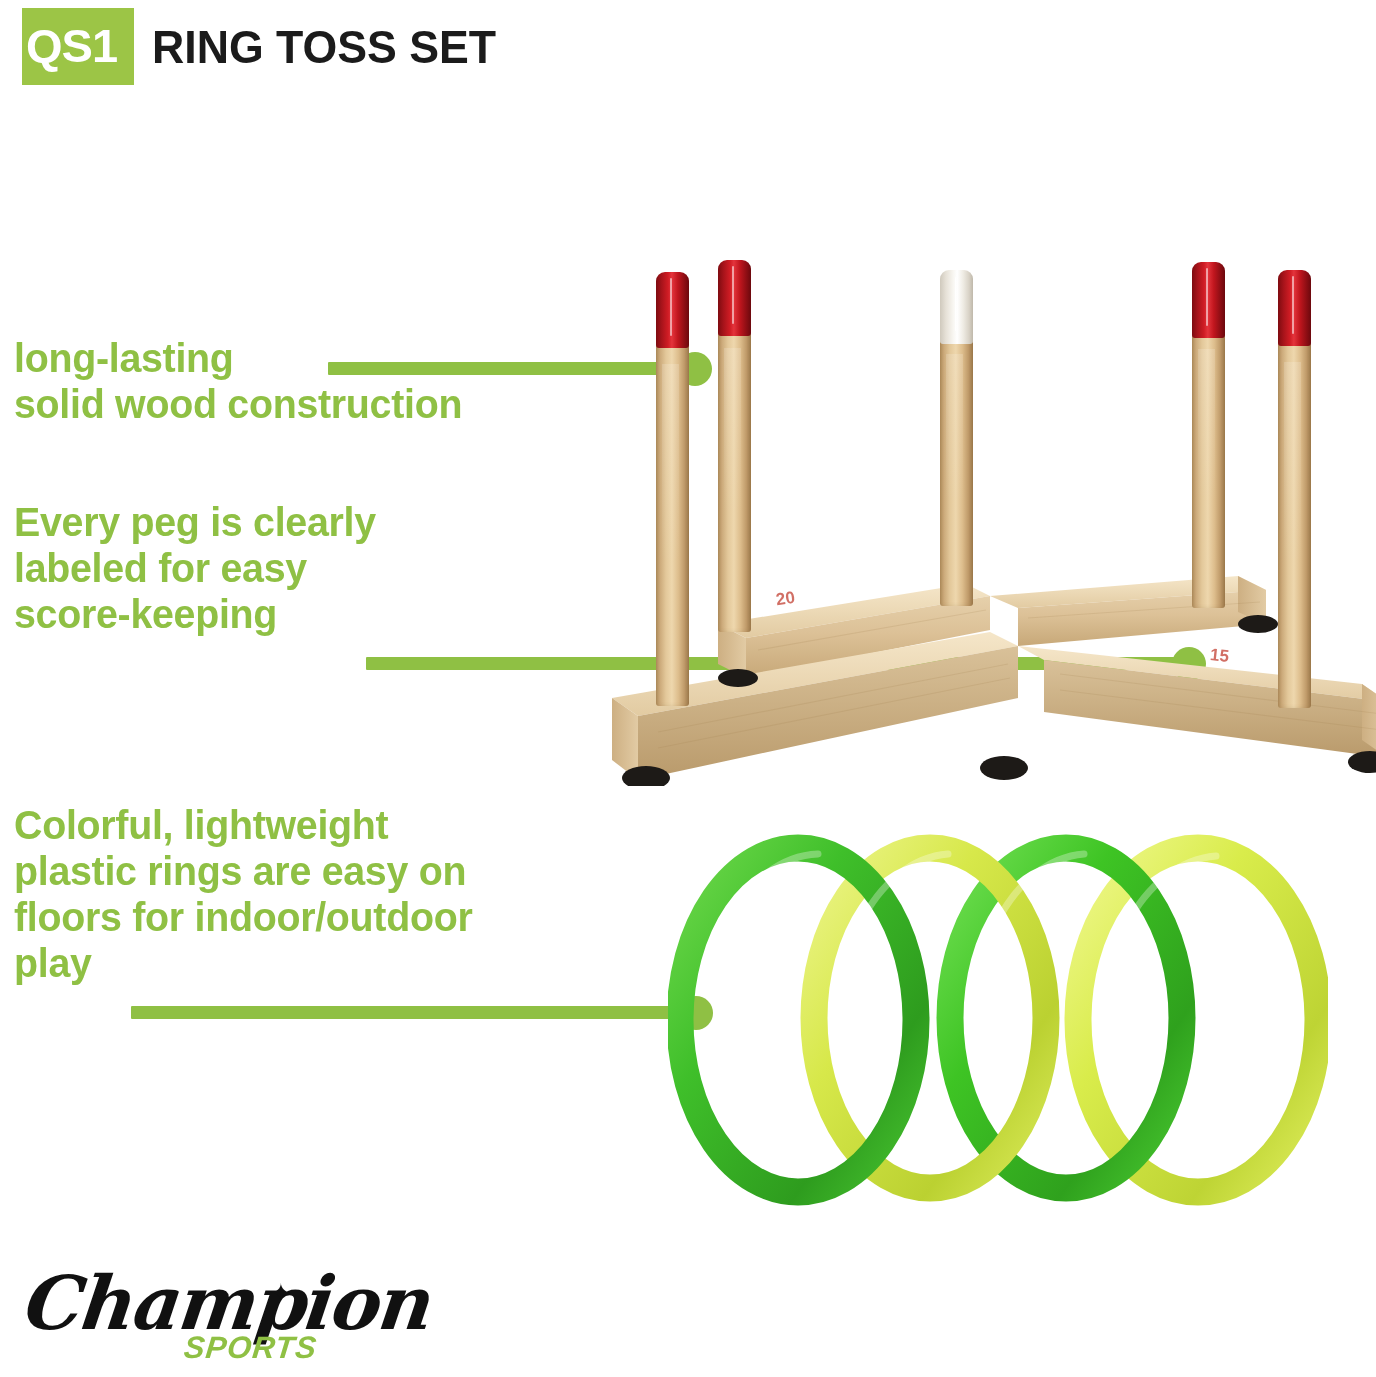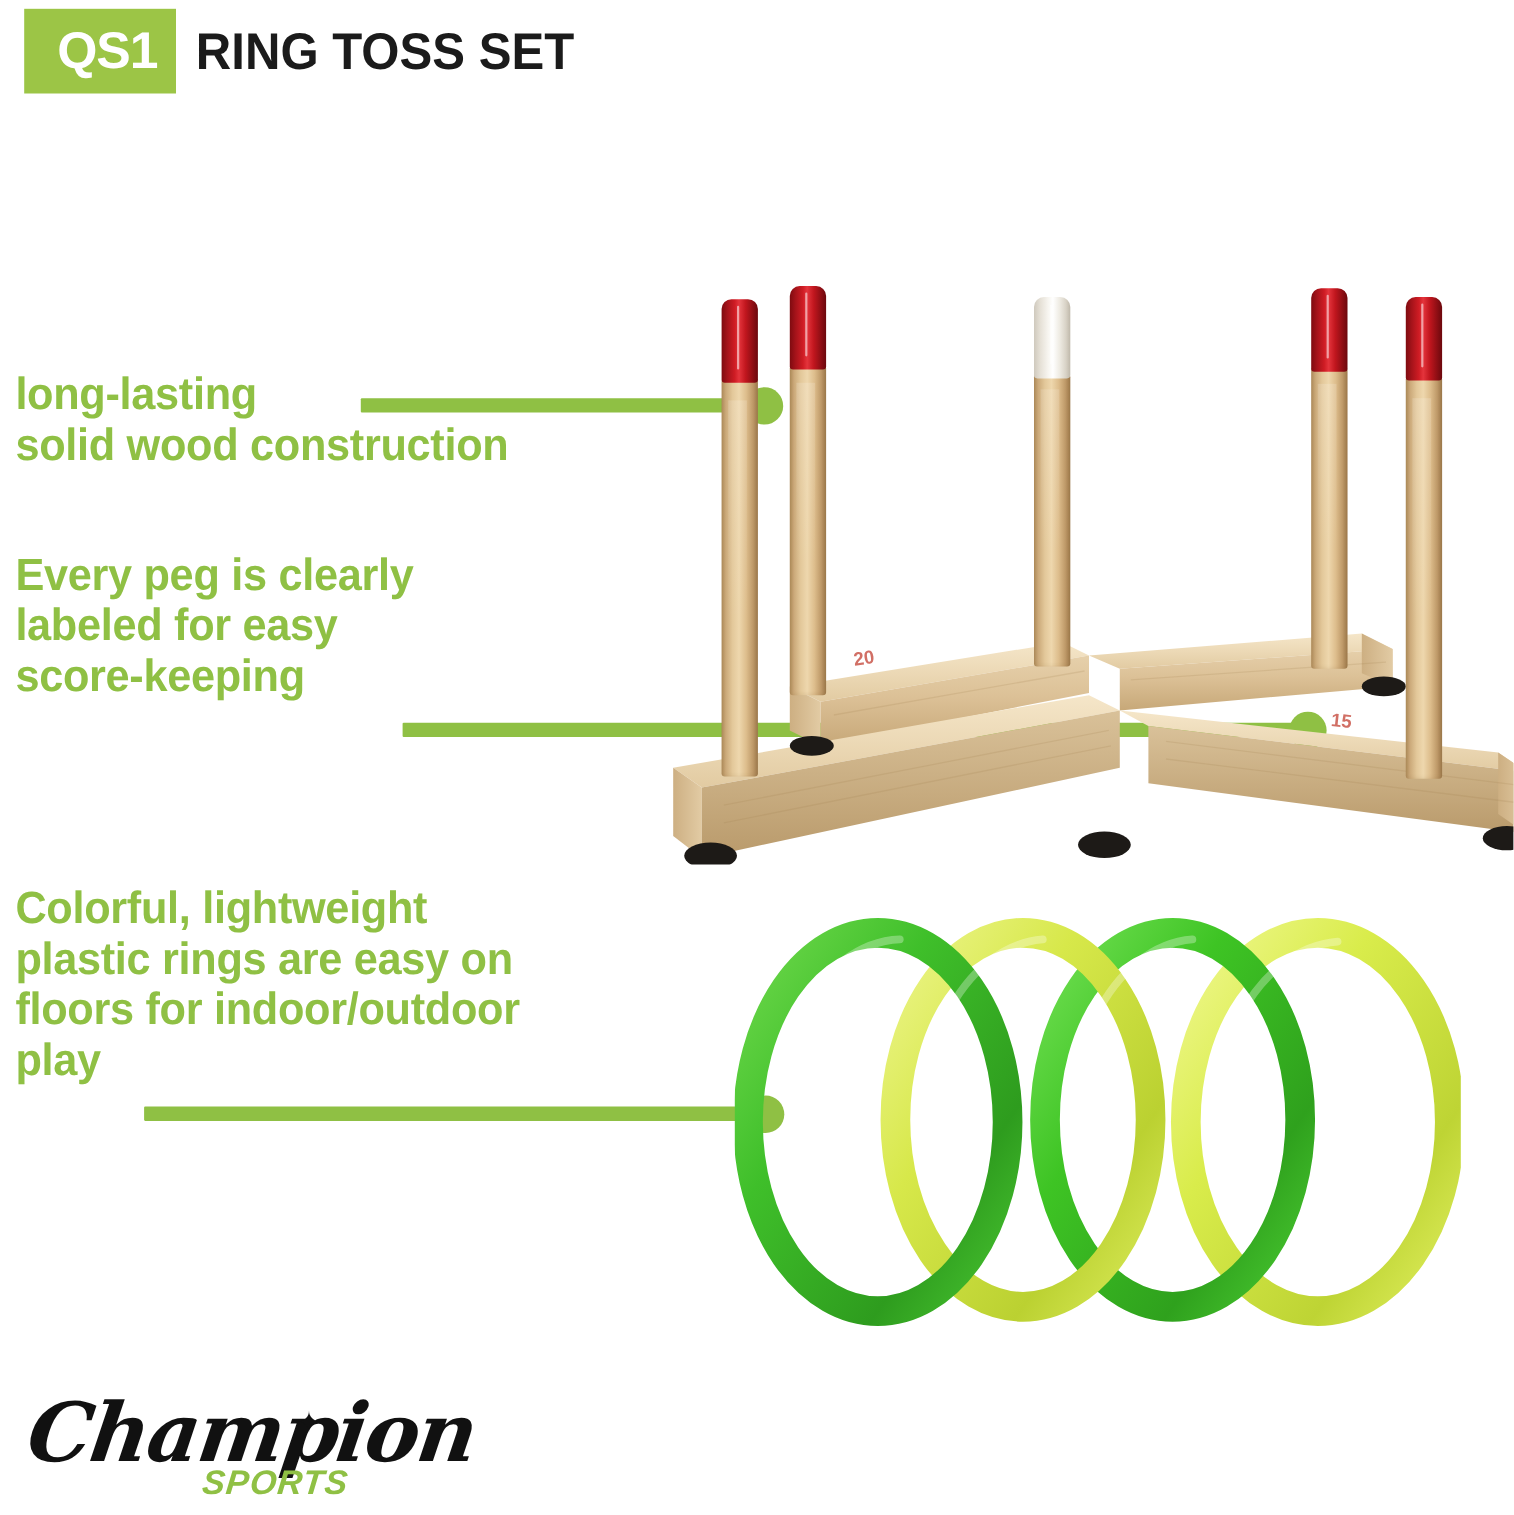--- a/index.html
+++ b/index.html
@@ -25,21 +25,21 @@
     align-items: center;
     gap: 18px;
   }
   #sku-badge {
     background: #9CC546;
     color: #ffffff;
     font-weight: bold;
     font-size: 47px;
     letter-spacing: -1px;
     line-height: 1;
-    padding: 14px 17px 16px 30px;
+    padding: 14px 17px 16px 4px;
     font-family: "Liberation Sans", sans-serif;
   }
   #header-title {
     color: #1b1b1b;
     font-weight: bold;
     font-size: 47px;
     letter-spacing: 0px;
     line-height: 1;
     transform: scaleX(0.95);
     transform-origin: left center;

